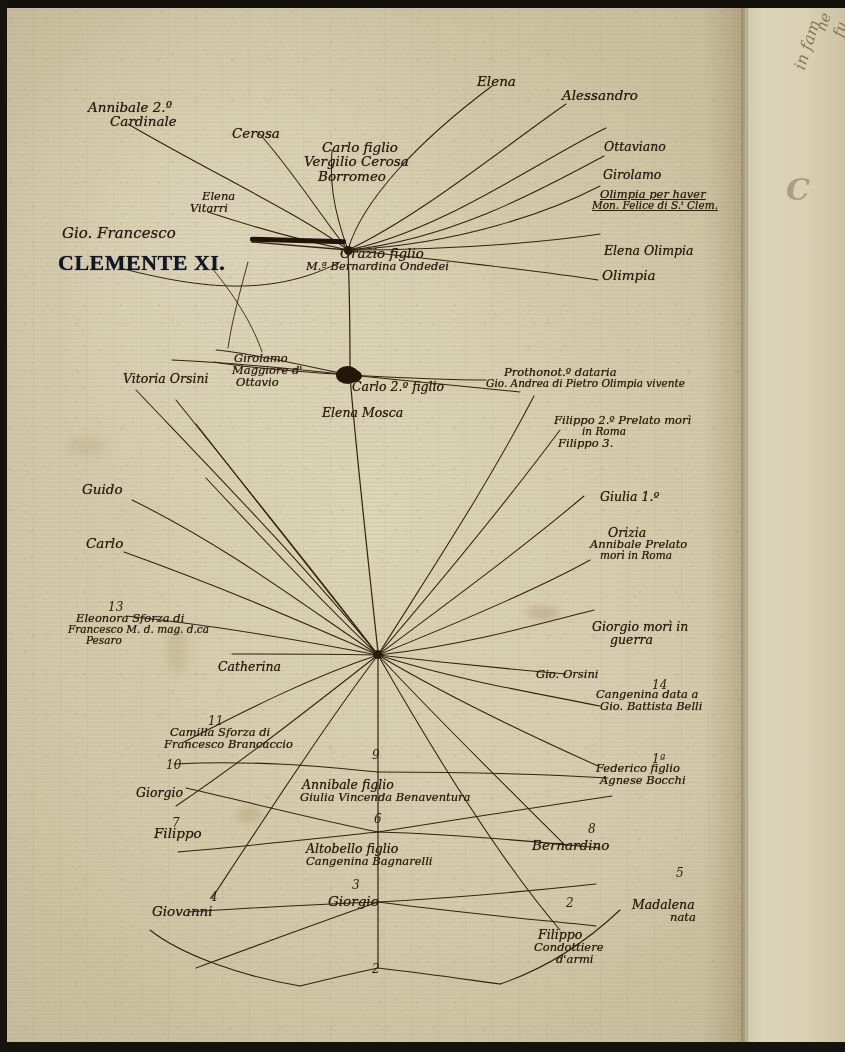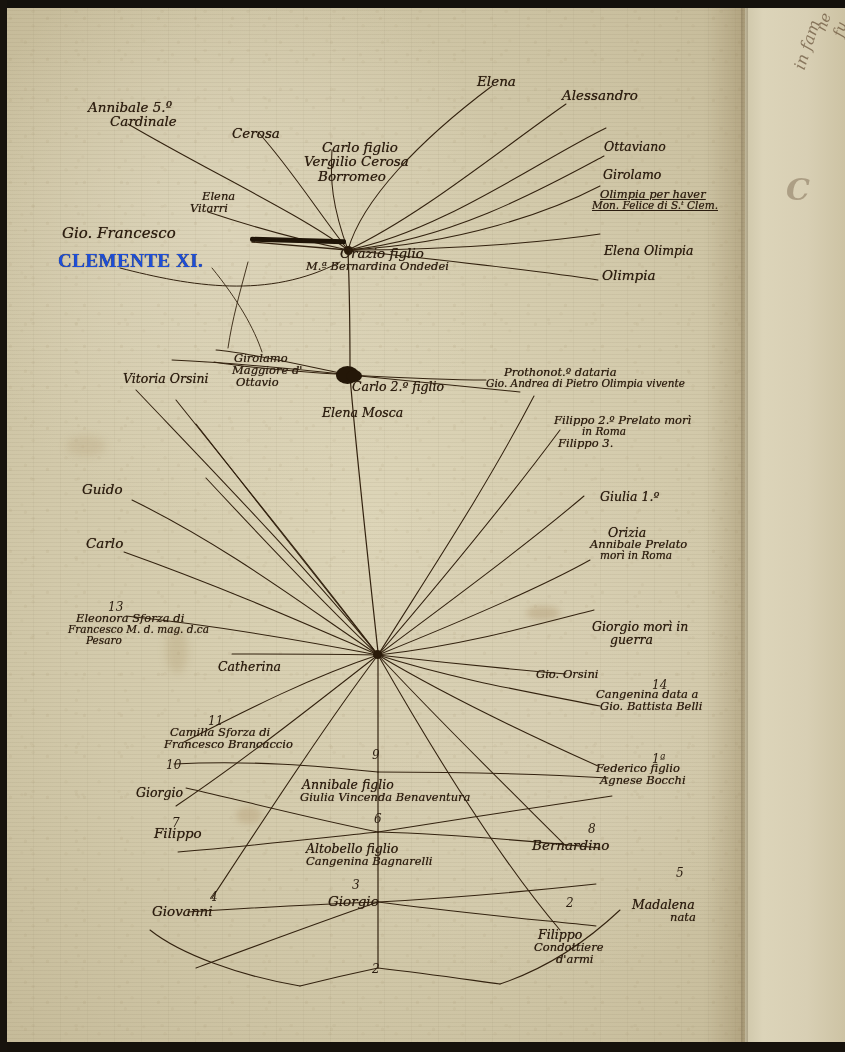--- a/index.html
+++ b/index.html
@@ -78,21 +78,21 @@
   .sz15{font-size:15px;}
   .num{
     position:absolute;font-family:"DejaVu Serif",serif;font-style:italic;
     font-size:12px;color:#2a1c0f;
   }
   .pope{
     position:absolute;
     font-family:"Liberation Serif",serif;
     font-style:normal;font-weight:700;
     letter-spacing:.5px;
-    color:#1d4ed8;font-size:19px;
+    color:#0f172a;font-size:22px;
     text-shadow:0 0 .8px #1d1309;
   }
   .blot{position:absolute;background:#241708;border-radius:50%;}
   .hub{position:absolute;width:9px;height:9px;background:#2a1a09;border-radius:50%;}
   .strike{
     position:absolute;height:5px;background:#1f1407;border-radius:2px;
   }
   
   .bleed{
     position:absolute;color:rgba(70,44,20,.55);
@@ -208,21 +208,21 @@
   <div class="blot" style="left:346px;top:370px;width:16px;height:12px;"></div>
   <div class="hub" style="left:373px;top:650px;"></div>
   <div class="strike" style="left:250px;top:238px;width:96px;transform:rotate(1.5deg);"></div>
 
   <div class="lbl sz15 multi" style="left:62px;top:226px;">
     <span>Gio. Francesco</span>
   </div>
   <div class="pope" style="left:58px;top:250px;">CLEMENTE XI.</div>
 
   <div class="lbl sz13 multi" style="left:88px;top:100px;">
-    <span>Annibale 5.º</span>
+    <span>Annibale 2.º</span>
     <span class="l2" style="margin-left:22px;">Cardinale</span>
   </div>
   <div class="lbl sz13" style="left:232px;top:126px;">Cerosa</div>
   <div class="lbl sz11 multi" style="left:190px;top:190px;">
     <span style="margin-left:12px;">Elena</span>
     <span class="l2">Vitarri</span>
   </div>
 
   <div class="lbl sz13 multi" style="left:322px;top:140px;">
     <span>Carlo figlio</span>

